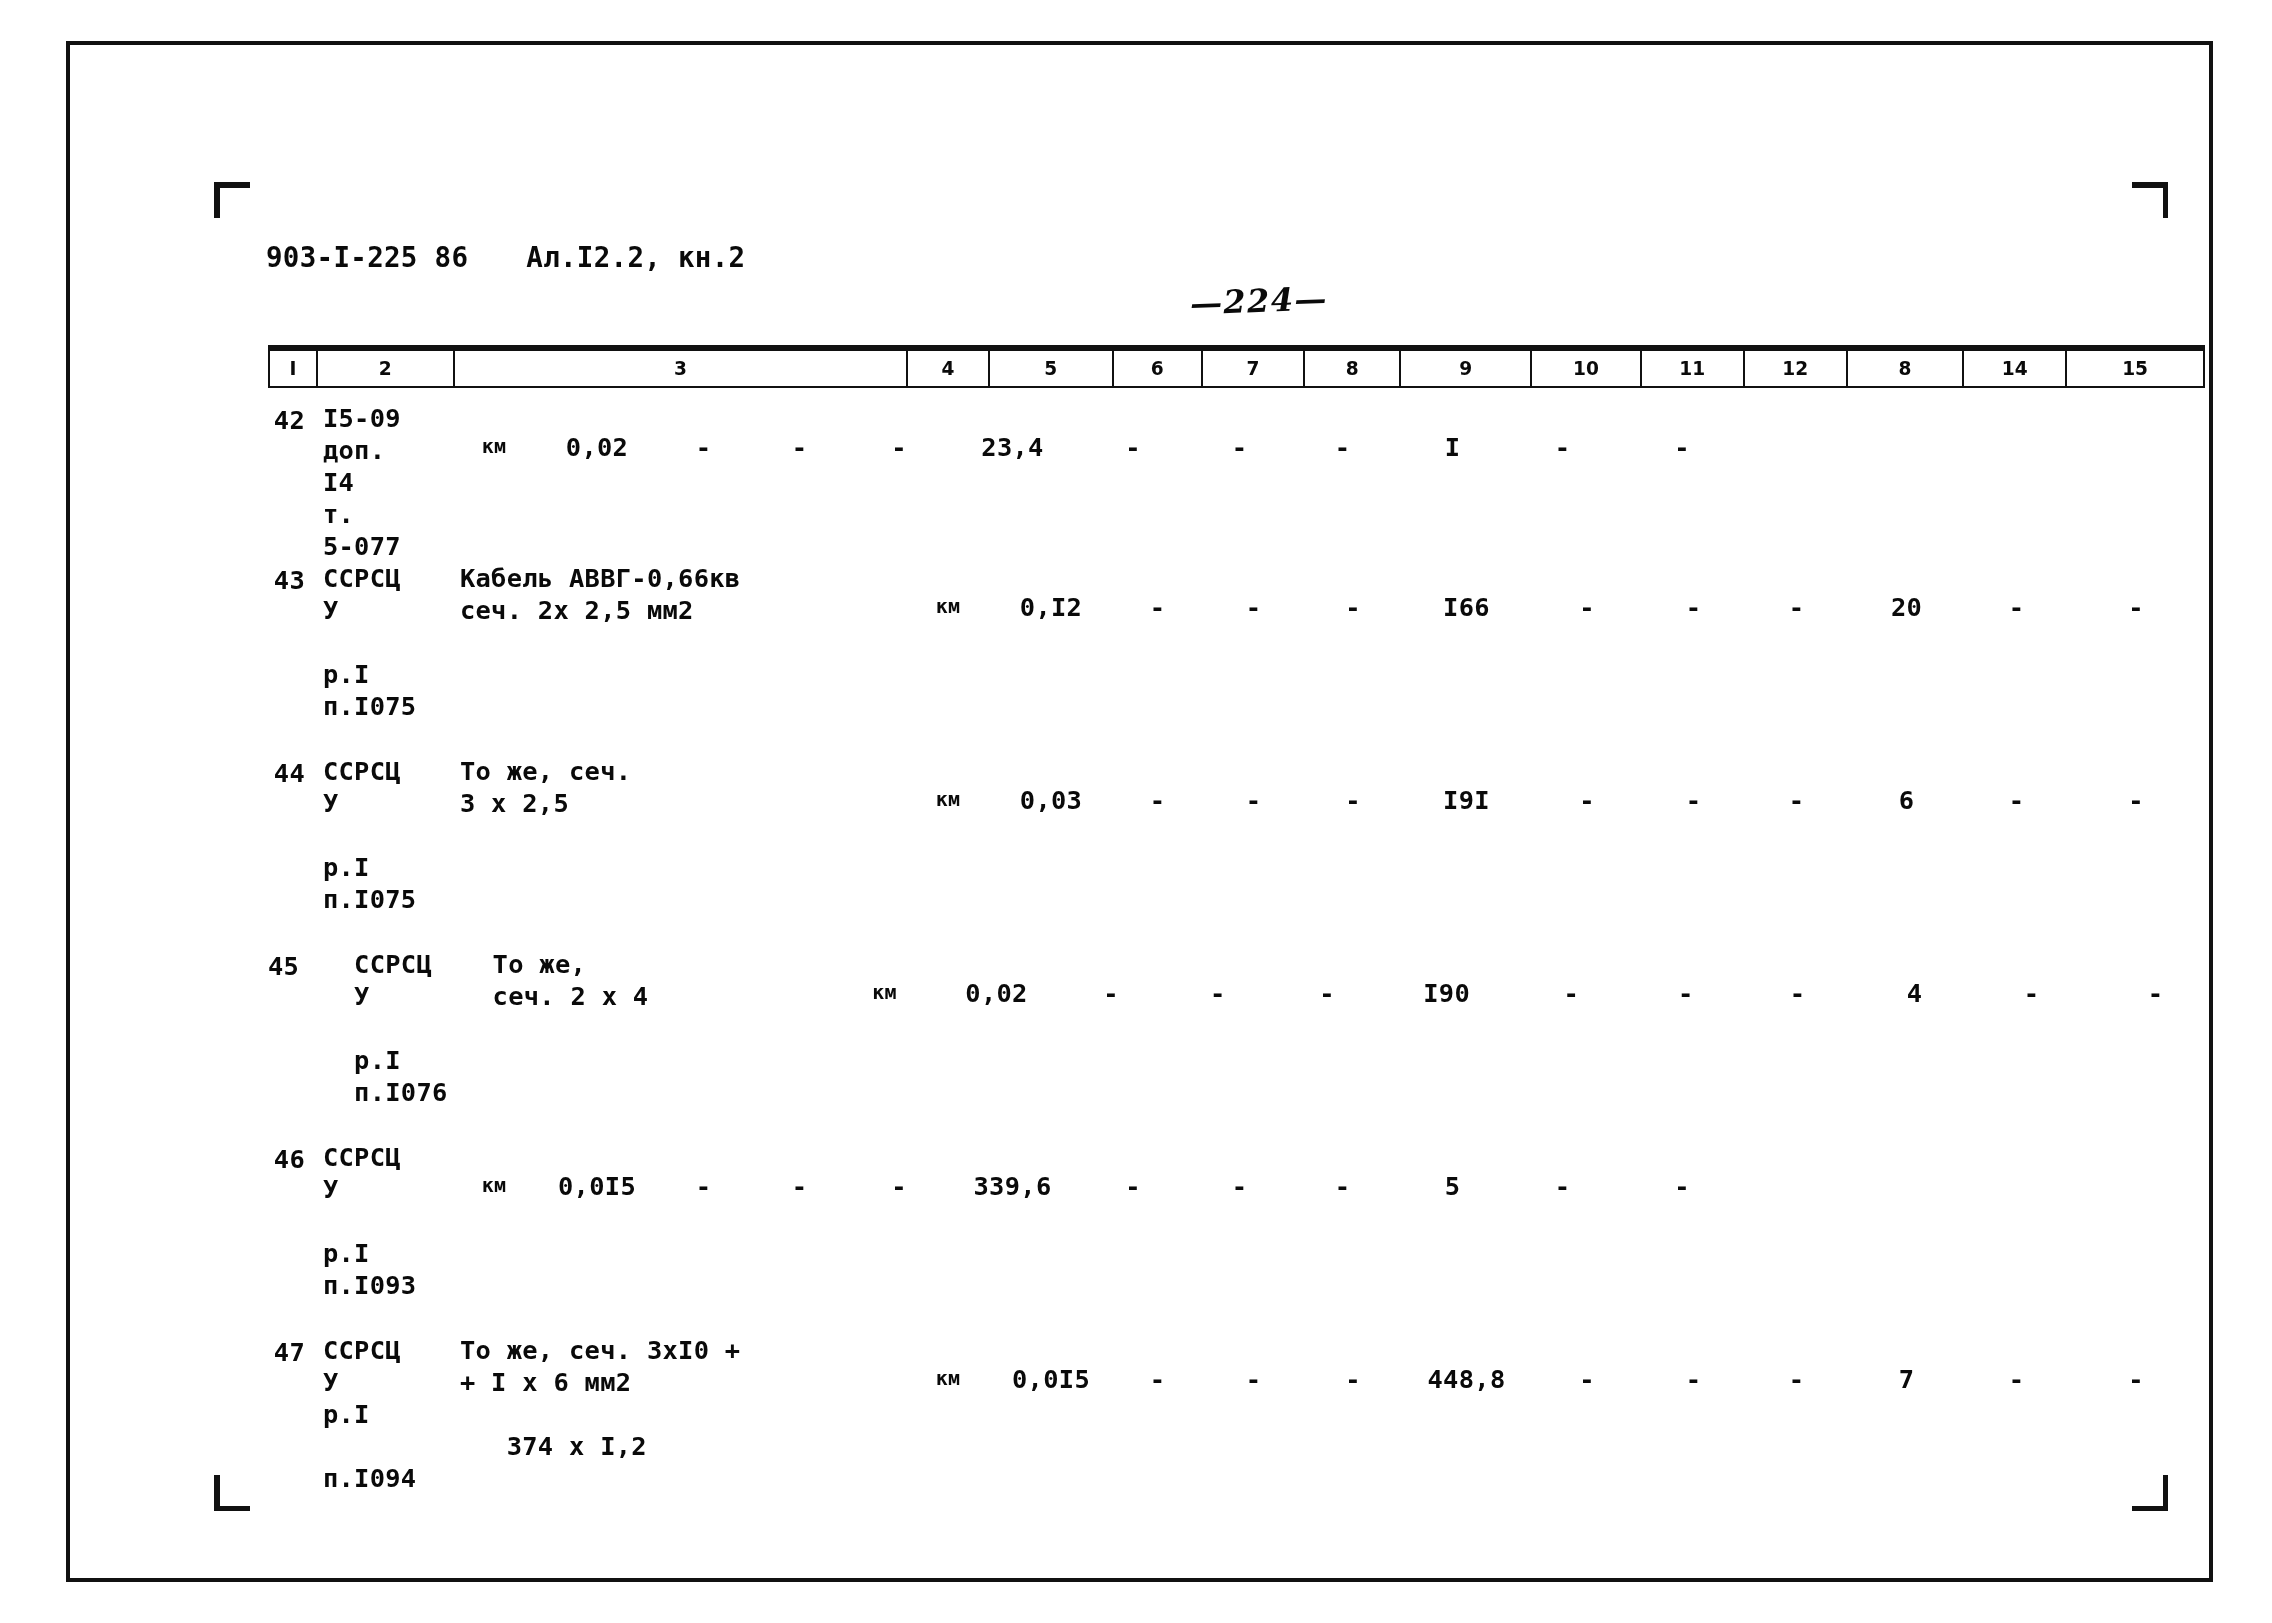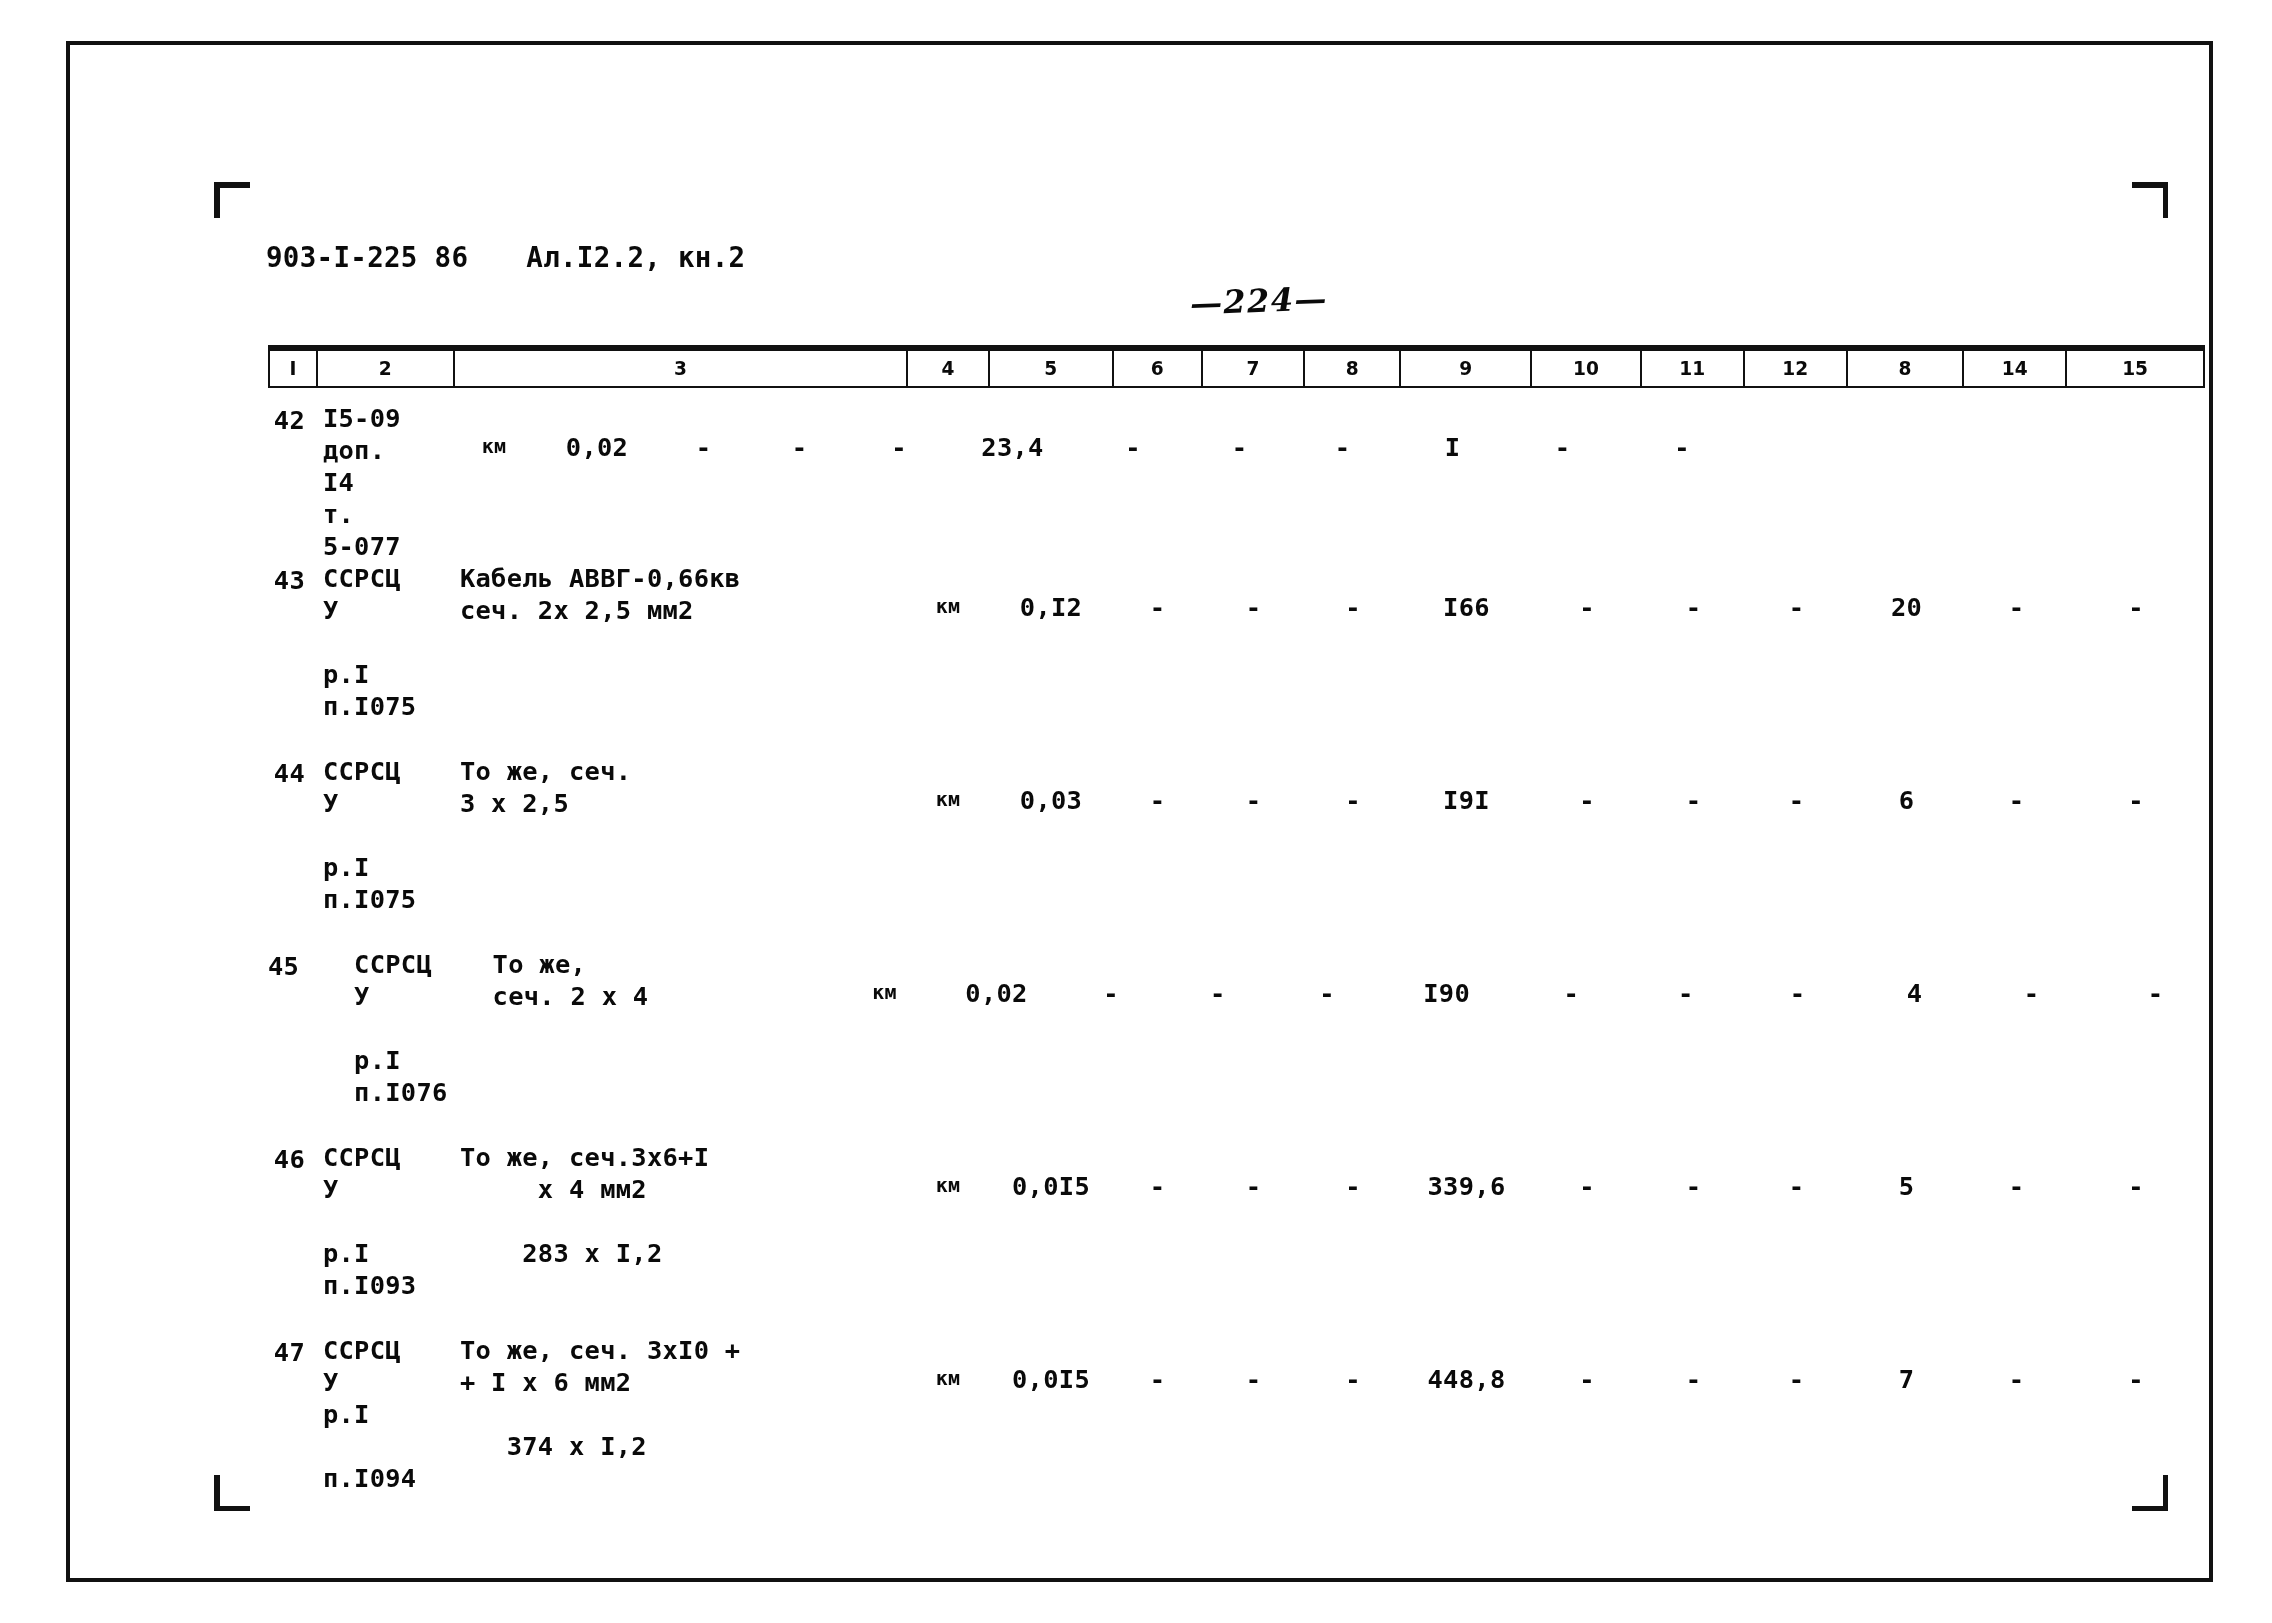--- a/index.html
+++ b/index.html
@@ -228,26 +228,20 @@
         </div>
         <div class="row" style="margin-top: 33px;">
           <div class="c c-num tw" style="width: 48px;">46</div>
           <div class="c c-code tw" style="width: 137px;">
             <span class="ln">ССРСЦ</span>
             <span class="ln">У</span>
             <span class="blankline"></span>
             <span class="ln">р.I</span>
             <span class="ln">п.I093</span>
           </div>
-          <div class="c c-desc tw" style="width: 454px;">
-            <span class="ln">То же, сеч.3х6+I</span>
-            <span class="ln">     х 4 мм2</span>
-            <span class="blankline"></span>
-            <span class="ln">    283 х I,2</span>
-          </div>
           <div class="c c-unit tw" style="width: 82px; padding-top: 32px;">км</div>
           <div class="c tw c-val" style="width: 124px; padding-top: 30px;">0,0I5</div>
           <div class="c tw dash" style="width: 89px; padding-top: 30px;">-</div>
           <div class="c tw dash" style="width: 103px; padding-top: 30px;">-</div>
           <div class="c tw dash" style="width: 96px; padding-top: 30px;">-</div>
           <div class="c tw c-val" style="width: 131px; padding-top: 30px;">339,6</div>
           <div class="c tw dash" style="width: 110px; padding-top: 30px;">-</div>
           <div class="c tw dash" style="width: 103px; padding-top: 30px;">-</div>
           <div class="c tw dash" style="width: 103px; padding-top: 30px;">-</div>
           <div class="c tw c-val" style="width: 117px; padding-top: 30px;">5</div>

